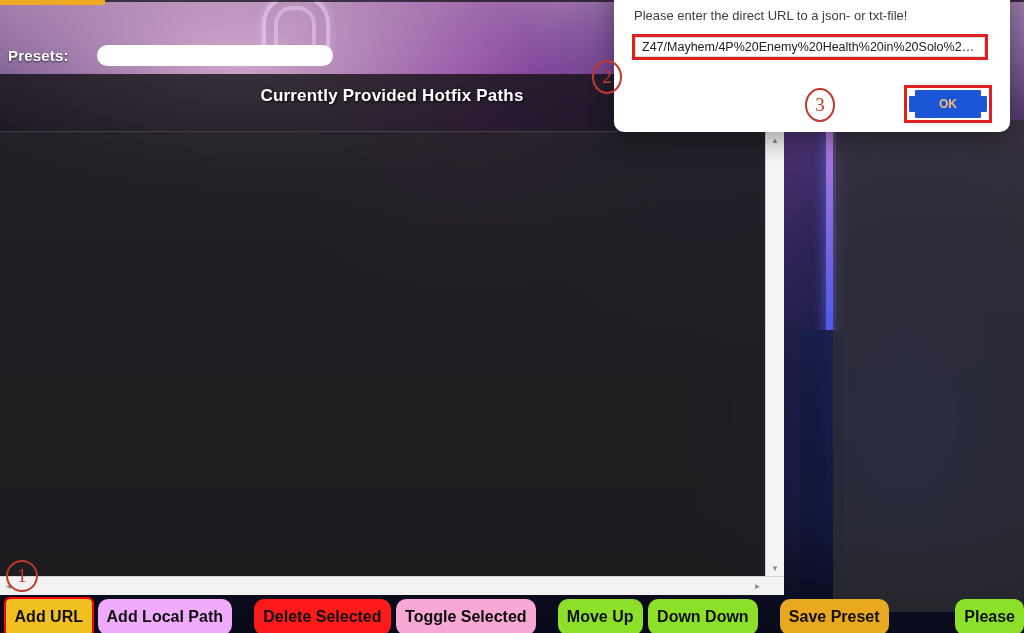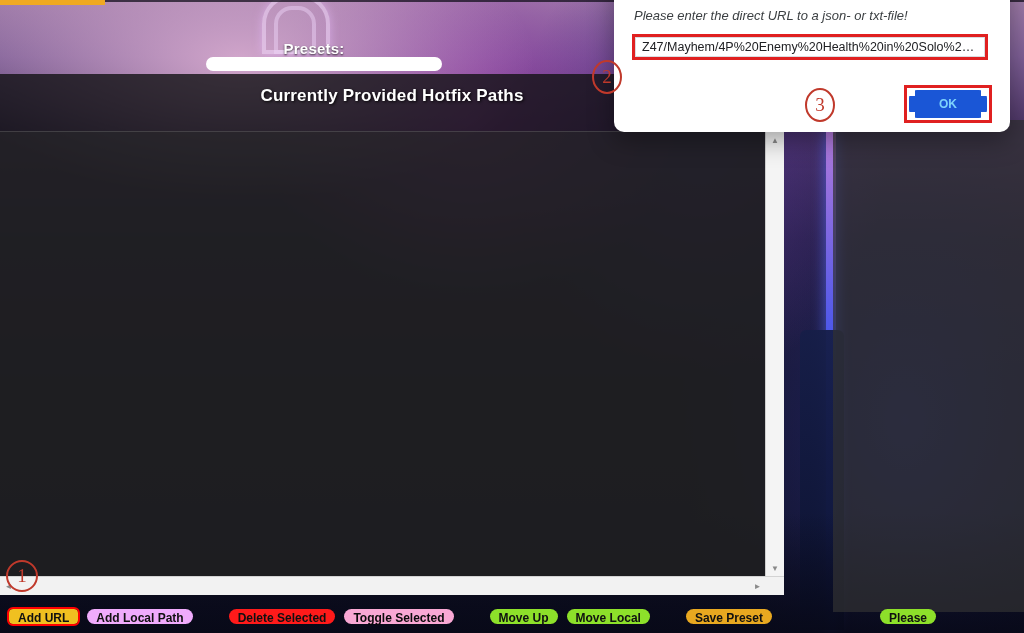--- a/index.html
+++ b/index.html
@@ -78,21 +78,21 @@
     position: absolute;
     left: 105px; top: 0; width: 919px; height: 2px;
     background: rgba(20,16,30,0.75);
   }
 
   
   .presets-row {
     position: absolute;
     left: 0; top: 40px;
     width: 620px; height: 30px;
-    display: flex; align-items: center; flex-direction: column;
+    display: flex; align-items: center;
   }
   .presets-label {
     color: #ffffff;
     font-size: 15px;
     font-weight: bold;
     margin-left: 8px;
     text-shadow: 0 1px 2px rgba(0,0,0,0.75);
     letter-spacing: 0.2px;
   }
   .presets-input {
@@ -187,24 +187,24 @@
 
   
   .toolbar {
     position: absolute;
     left: 0; bottom: 0;
     width: 1024px; height: 33px;
     display: flex;
     align-items: center;
   }
   .tb-btn {
-    height: 15px;
+    height: 36px;
     border: none;
     border-radius: 10px;
-    font-size: 12px;
+    font-size: 16px;
     font-weight: bold;
     font-family: "Liberation Sans", sans-serif;
     cursor: pointer;
     padding: 0 9px;
     white-space: nowrap;
     line-height: 19px;
     color: #101010;
     position: relative;
   }
   .tb-btn.sel-outline {
@@ -250,21 +250,20 @@
     left: 20px; top: 2px;
     font-size: 13px;
     color: #fdfdfd;
   }
   .dialog-msg {
     position: absolute;
     left: 20px; top: 56px;
     font-size: 13px;
     color: #3c4043;
     font-family: "Liberation Sans", sans-serif;
-    font-style: italic;
   }
   .dialog-input-wrap {
     position: absolute;
     left: 18px; top: 82px;
     width: 356px; height: 26px;
     border: 3px solid #e02020;
     box-sizing: border-box;
   }
   .dialog-input {
     width: 100%; height: 100%;
@@ -284,21 +283,21 @@
     display: flex; align-items: center; gap: 12px;
   }
   .btn-ok-wrap {
     border: 3px solid #e02020;
     padding: 2px;
     box-sizing: border-box;
     position: relative;
   }
   .btn-ok {
     background: #1a56d6;
-    color: #7dd3fc;
+    color: #fdba74;
     border: none;
     border-radius: 8px;
     font-size: 12px;
     font-weight: bold;
     padding: 7px 30px;
     cursor: pointer;
     font-family: "Liberation Sans", sans-serif;
     position: relative;
   }
   .sel-corner {
@@ -384,21 +383,21 @@
     <button class="tb-btn sel-outline" style="background:#f0c020;color:#101010">Add URL</button>
     <div class="tb-gap-sm"></div>
     <button class="tb-btn" style="background:#f0abfc;color:#101010">Add Local Path</button>
     <div class="tb-gap-md"></div>
     <button class="tb-btn" style="background:#ff1a1a;color:#101010">Delete Selected</button>
     <div class="tb-gap-sm"></div>
     <button class="tb-btn" style="background:#f9a8d4;color:#0a0a0a">Toggle Selected</button>
     <div class="tb-gap-md"></div>
     <button class="tb-btn" style="background:#8de02a;color:#101010">Move Up</button>
     <div class="tb-gap-sm"></div>
-    <button class="tb-btn" style="background:#8de02a;color:#101010">Move Local</button>
+    <button class="tb-btn" style="background:#8de02a;color:#101010">Down Down</button>
     <div class="tb-gap-md"></div>
     <button class="tb-btn" style="background:#e8a820;color:#101010">Save Preset</button>
     <div class="tb-gap-lg"></div>
     <div style="width:52px"></div>
     <button class="tb-btn" style="background:#8de02a;color:#101010">Please</button>
   </div>
 
   <div class="dialog-shadow">
     <div class="dialog-title-cut"></div>
     <div class="dialog-msg">Please enter the direct URL to a json- or txt-file!</div>

